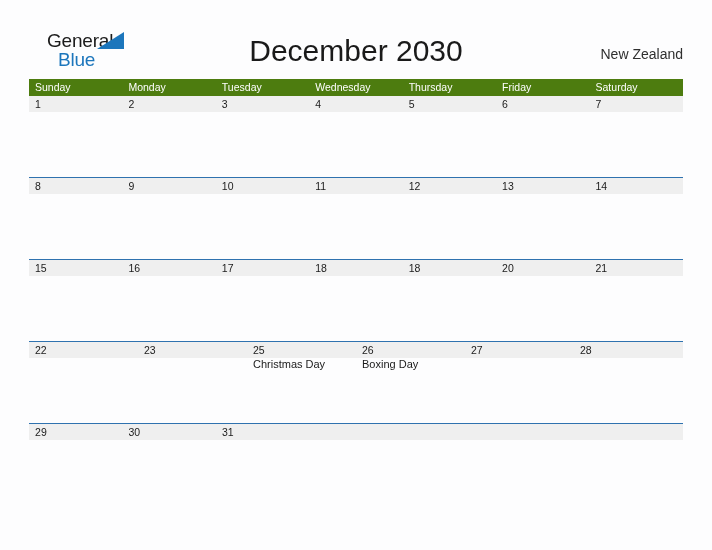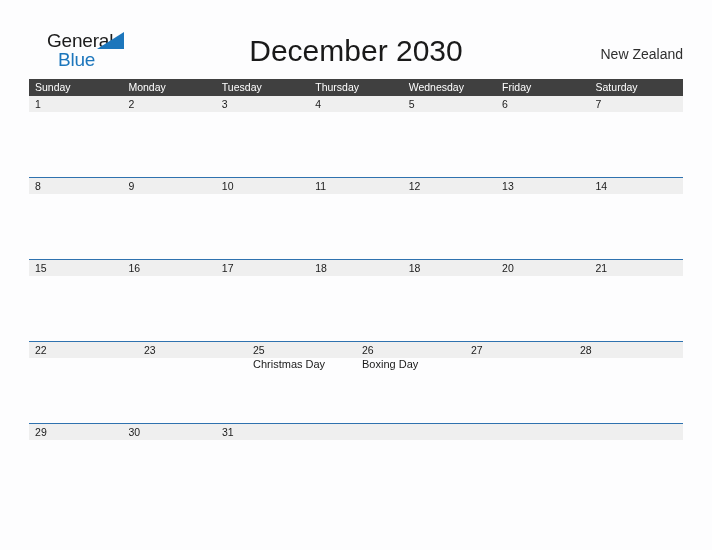--- a/index.html
+++ b/index.html
@@ -94,21 +94,21 @@
     position: absolute;
     left: 29px;
     top: 79px;
     width: 654px;
   }
 
   .weekday-row {
     display: flex;
     width: 654px;
     height: 17px;
-    background: #404040;
+    background: #4d7c0f;
   }
   .weekday-cell {
     flex: 1 1 0;
     color: #ffffff;
     font-size: 10.5px;
     line-height: 17px;
     padding-left: 6px;
     box-sizing: border-box;
     font-family: "Liberation Sans", sans-serif;
     white-space: nowrap;
@@ -191,22 +191,22 @@
     <div class="region">New Zealand</div>
 
   </div>
 
   <div class="calendar">
 
     <div class="weekday-row">
       <div class="weekday-cell">Sunday</div>
       <div class="weekday-cell">Monday</div>
       <div class="weekday-cell">Tuesday</div>
+      <div class="weekday-cell">Wednesday</div>
       <div class="weekday-cell">Thursday</div>
-      <div class="weekday-cell">Wednesday</div>
       <div class="weekday-cell">Friday</div>
       <div class="weekday-cell">Saturday</div>
     </div>
 
     <div class="week-row first">
       <div class="week-inner">
         <div class="day-band"></div>
         <div class="day-cell">
           <div class="day-number">1</div>
           <div class="event"></div>

